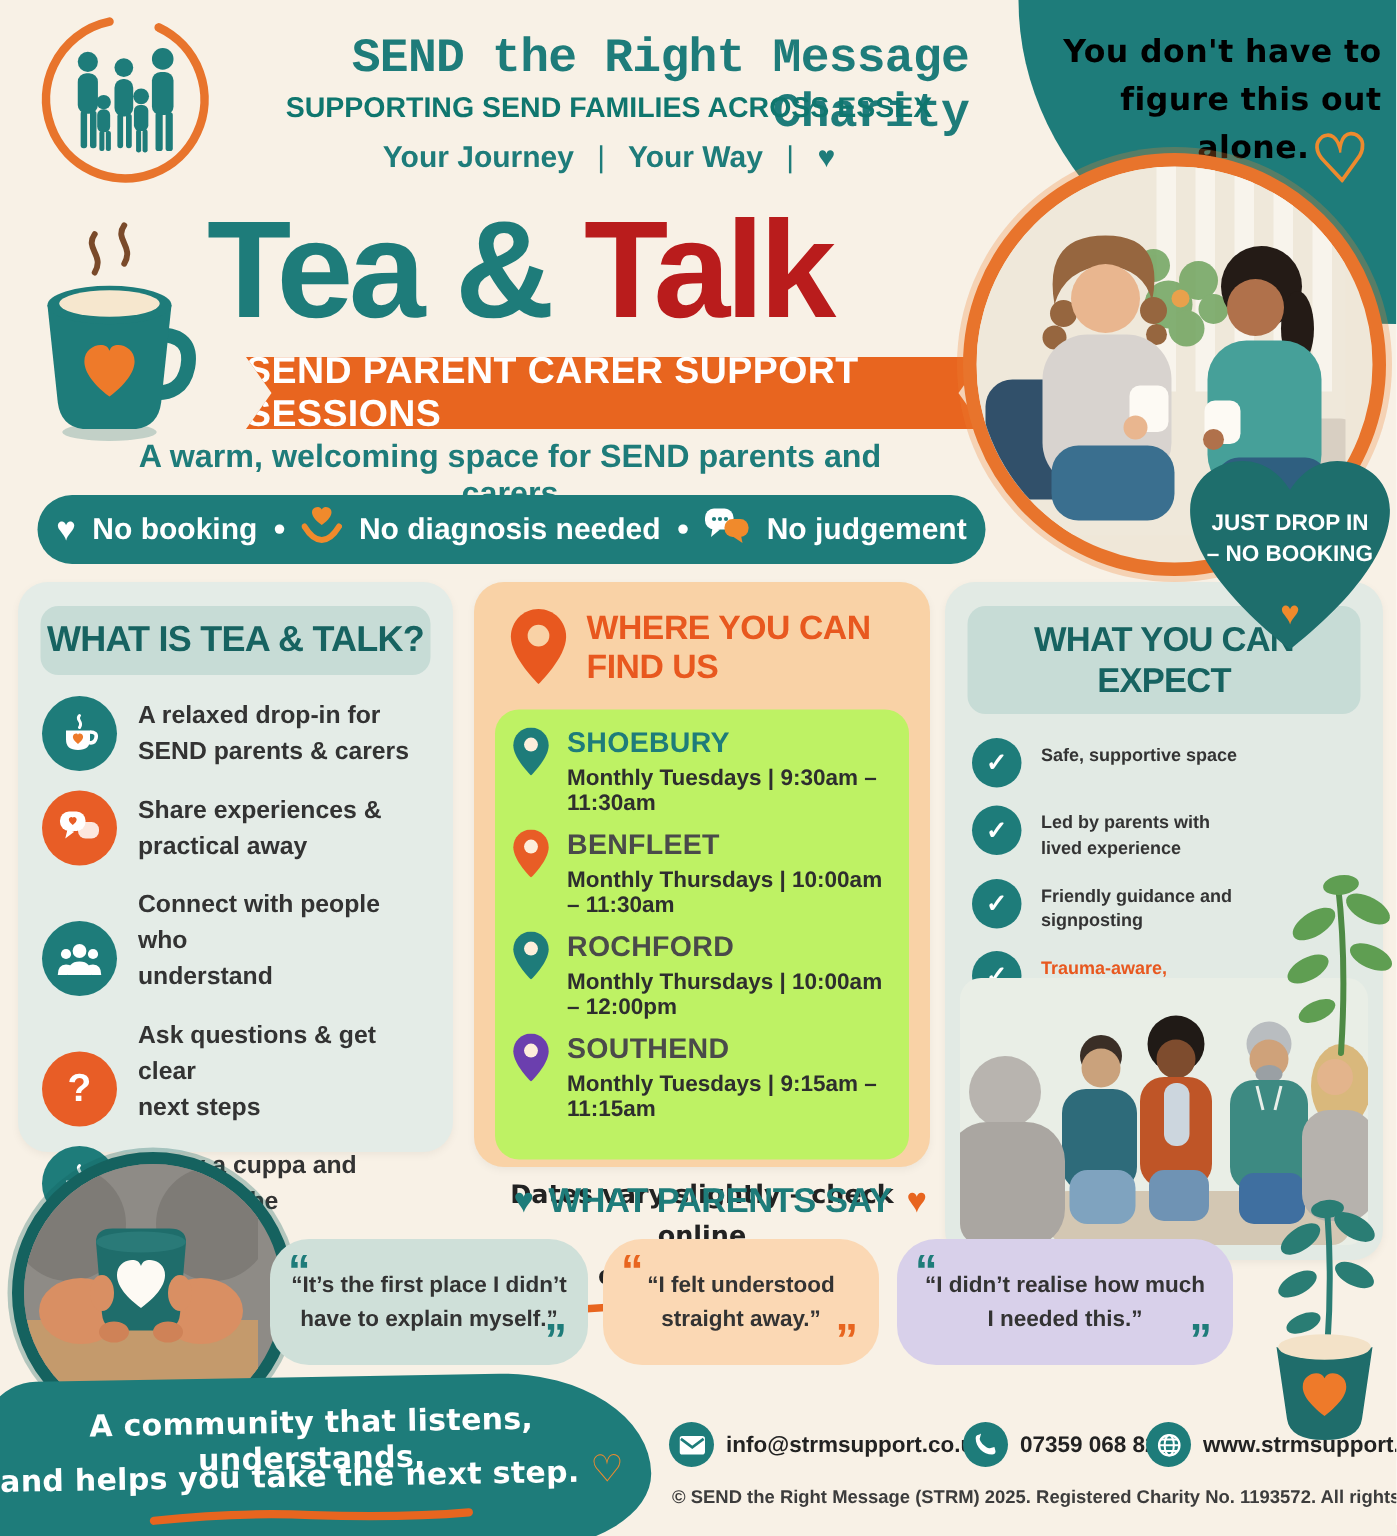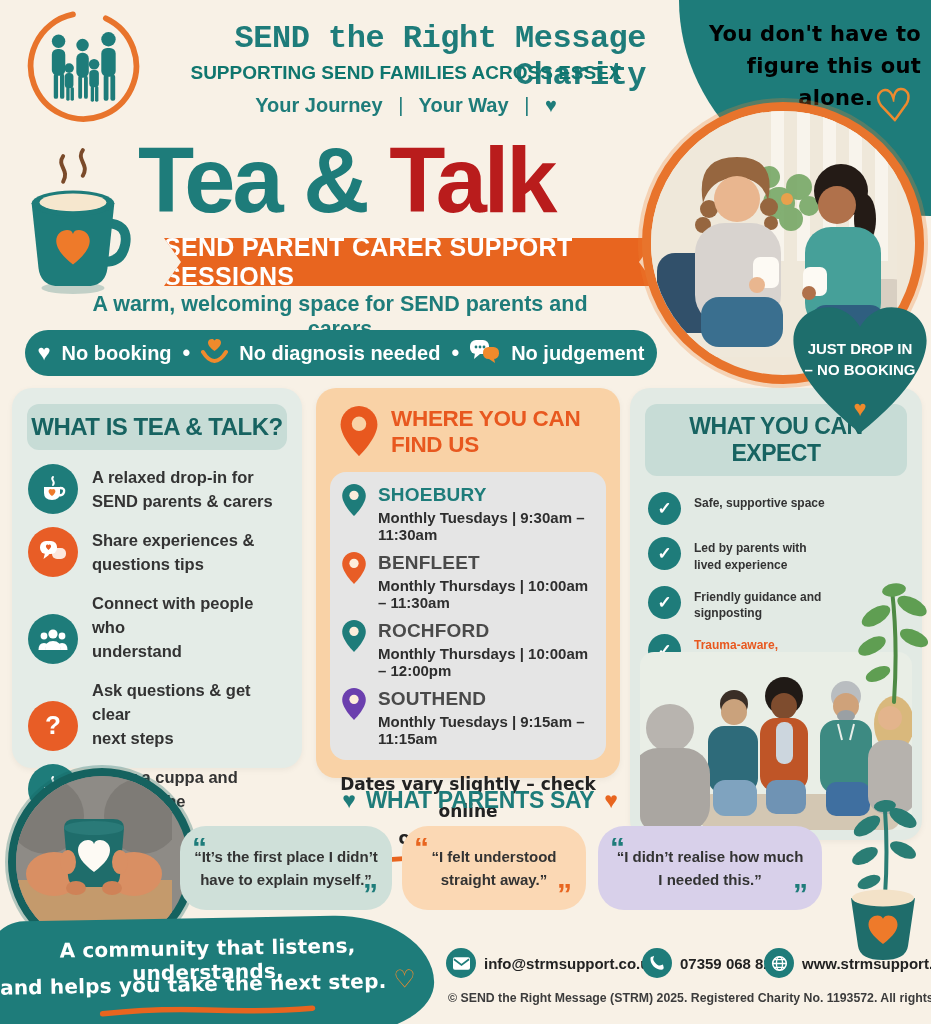--- a/index.html
+++ b/index.html
@@ -51,21 +51,21 @@
 
   .wi-list{padding:14px 16px 0 16px;}
   .wi-row{display:flex;gap:14px;margin-bottom:13px;align-items:flex-end;}
   .wi-icon{width:50px;height:50px;border-radius:50%;flex:none;display:flex;align-items:center;justify-content:center;}
   .teal-bg{background:#1E7C7A;} .orange-bg{background:#E85D26;}
   .wi-text{font-weight:700;font-size:16.5px;color:#333;line-height:1.45;padding-top:2px;}
   .q-glyph{color:#fff;font-weight:800;font-size:26px;}
 
   .fu-head{display:flex;padding:18px 0 0 24px;gap:13px;align-items:flex-start;}
   .fu-title{color:#E8581F;font-weight:800;font-size:22.5px;line-height:1.15;letter-spacing:-0.3px;}
-  .fu-card{margin:12px 14px 0;background:#e5e5e5;border-radius:16px;padding:12px 12px 4px;}
+  .fu-card{margin:12px 14px 0;background:#bef264;border-radius:16px;padding:12px 12px 16px;}
   .fu-row{display:flex;gap:12px;margin-bottom:9px;align-items:flex-start;}
   .fu-name{font-weight:800;font-size:19px;color:#4a4a4a;letter-spacing:.2px;}
   .fu-name.teal{color:#1E7C7A;}
   .fu-sched{font-weight:700;font-size:15px;color:#2e2e2e;margin-top:3px;}
   .fu-note{text-align:center;margin-top:11px;font-weight:700;font-size:17px;color:#222;font-family:"DejaVu Sans",sans-serif;line-height:1.6;}
   .fu-underline{display:block;margin:2px auto 0;}
 
   .ex-list{padding:16px 14px 0 18px;}
   .ex-row{display:flex;gap:13px;margin-bottom:12px;align-items:flex-start;}
   .check{width:33px;height:33px;border-radius:50%;background:#1E7C7A;color:#fff;font-weight:800;font-size:17px;
@@ -271,21 +271,21 @@
         <div class="wi-icon orange-bg">
           <svg width="28" height="24" viewBox="0 0 28 24">
               <rect x="1" y="1" width="17" height="13" rx="6" fill="#fff"></rect>
               <path d="M6 13 l-1.5 6 l6 -4.5z" fill="#fff"></path>
               <path d="M9.5 10 c-2 -1.6 -2.6 -2.8 -2.6 -3.7 c0 -1.1 .9 -1.7 1.7 -1.7 c.5 0 .8 .2 .9 .6 c.1 -.4 .5 -.6 .9 -.6 c.8 0 1.7 .6 1.7 1.7 c0 .9 -.6 2.1 -2.6 3.7z" fill="#E85D26"></path>
               <rect x="13" y="8" width="14" height="11" rx="5" fill="#fff" opacity=".85"></rect>
             </svg>
         </div>
         <div class="wi-text">
           <div>Share experiences &amp;</div>
-          <div>questions tips</div>
+          <div>practical away</div>
         </div>
       </div>
       <div class="wi-row">
         <div class="wi-icon teal-bg">
           <svg width="30" height="22" viewBox="0 0 30 22">
               <g fill="#fff">
                 <circle cx="15" cy="6" r="4.6"></circle>
                 <path d="M7 22 q0 -9 8 -9 q8 0 8 9z"></path>
                 <circle cx="6" cy="8" r="3.4"></circle>
                 <path d="M0.5 22 q0 -7 5.5 -7 q2.5 0 4 1.6 q-2.5 2 -2.8 5.4z"></path>

